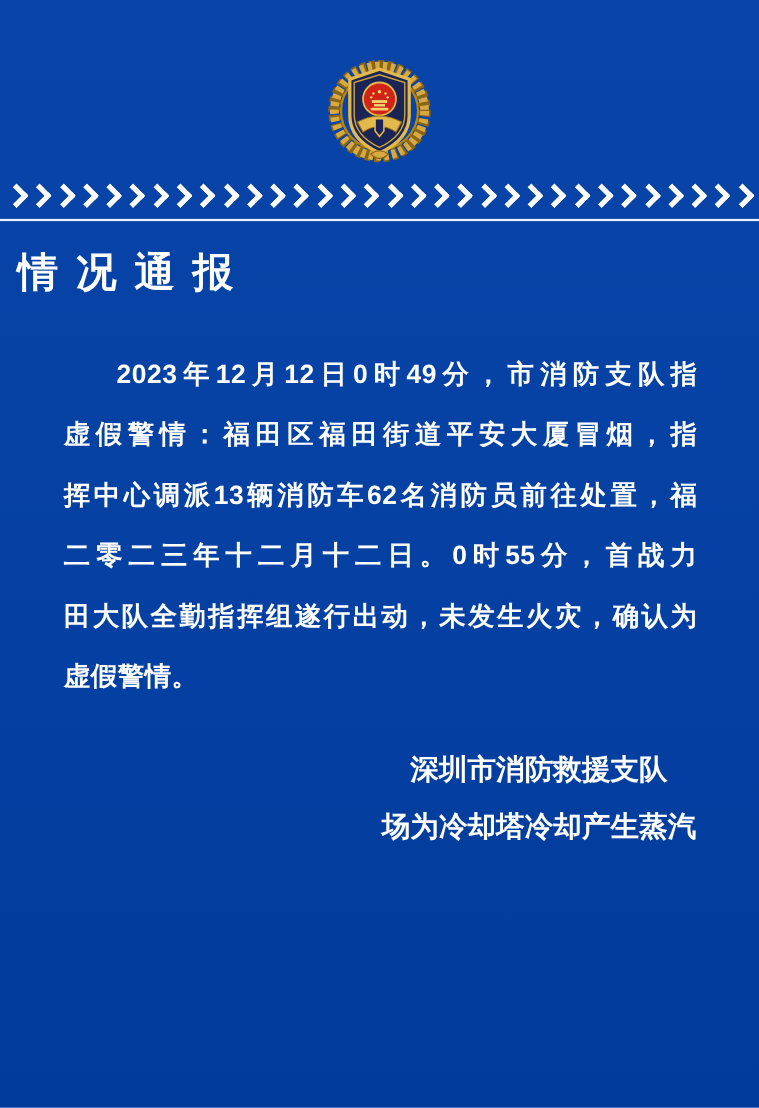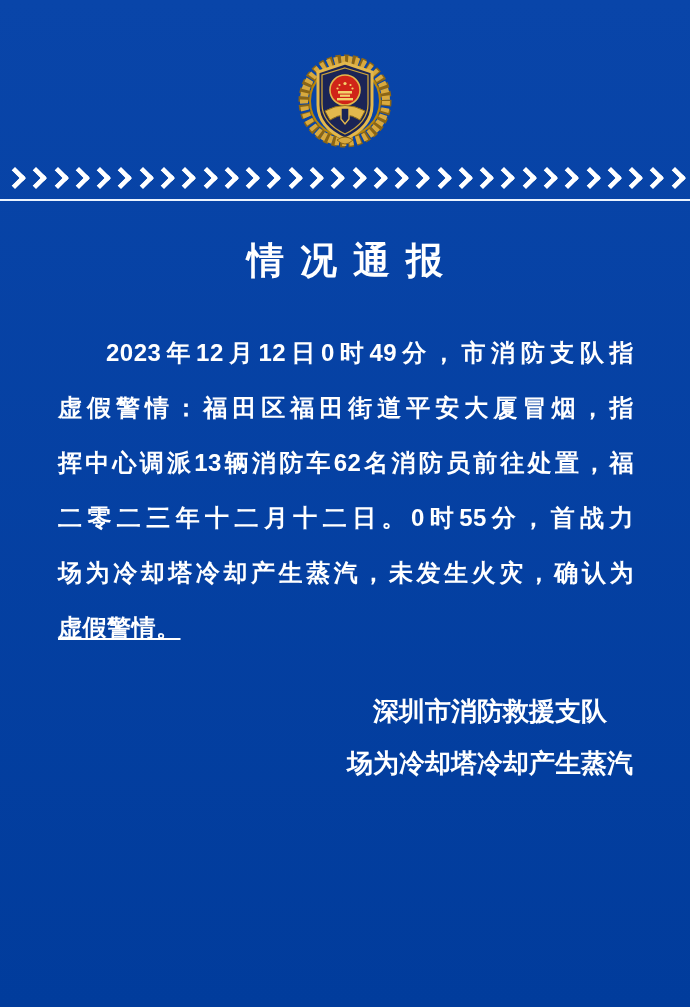--- a/index.html
+++ b/index.html
@@ -47,22 +47,22 @@
   }
   .rule{
     margin-top:9px;
     height:2px;
     background:#eaf3ff;
     width:100%;
   }
 
   
   .title{
-    margin:40px 0 0 0;
-    text-align:center;
+    margin:28px 0 0 0;
+    text-align:left;
     font-family:"Liberation Serif","DejaVu Serif",serif;
     font-weight:bold;
     font-size:37px;
     letter-spacing:16px;
     text-indent:16px;
     line-height:40px;
   }
 
   
   .body{
@@ -72,21 +72,21 @@
     letter-spacing:0.5px;
   }
   .body-line{
     line-height:55px;
     height:55px;
     text-align:justify;
     text-align-last:justify;
     white-space:nowrap;
   }
   .body-line.indent{text-indent:2em;}
-  .body-line.nojust{text-align:center;text-align-last:left;text-decoration:underline;}
+  .body-line.nojust{text-align:center;text-align-last:left;}
 
   
   .signature{
     margin:30px 57px 0 auto;
     width:-moz-fit-content;
     width:fit-content;
     text-align:center;
     font-size:26px;
     font-weight:bold;
   }
@@ -158,21 +158,21 @@
     </div>
   <div class="rule"></div>
 
   <h1 class="title">情况通报</h1>
 
   <div class="body" id="body-lines">
       <div class="body-line indent">2023年12月12日0时49分，市消防支队指</div>
       <div class="body-line">虚假警情：福田区福田街道平安大厦冒烟，指</div>
       <div class="body-line">挥中心调派13辆消防车62名消防员前往处置，福</div>
       <div class="body-line">二零二三年十二月十二日。0时55分，首战力</div>
-      <div class="body-line">场为冷却塔冷却产生蒸汽，未发生火灾，确认为</div>
+      <div class="body-line">田大队全勤指挥组遂行出动，未发生火灾，确认为</div>
       <div class="body-line nojust">虚假警情。</div>
     </div>
 
   <div class="signature">
     <div class="sig-line">深圳市消防救援支队</div>
     <div class="sig-line">场为冷却塔冷却产生蒸汽</div>
   </div>
 
 </div>
 

